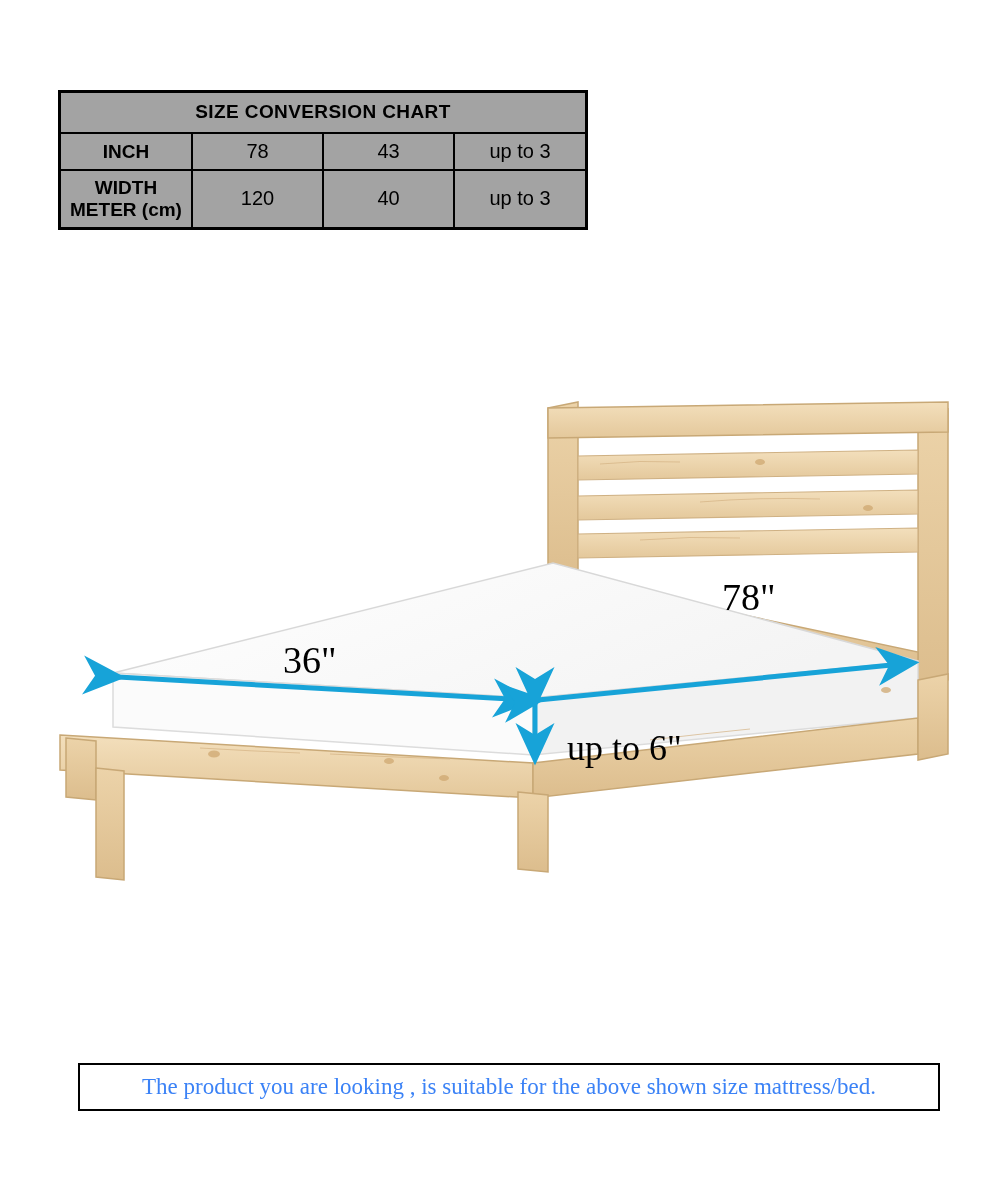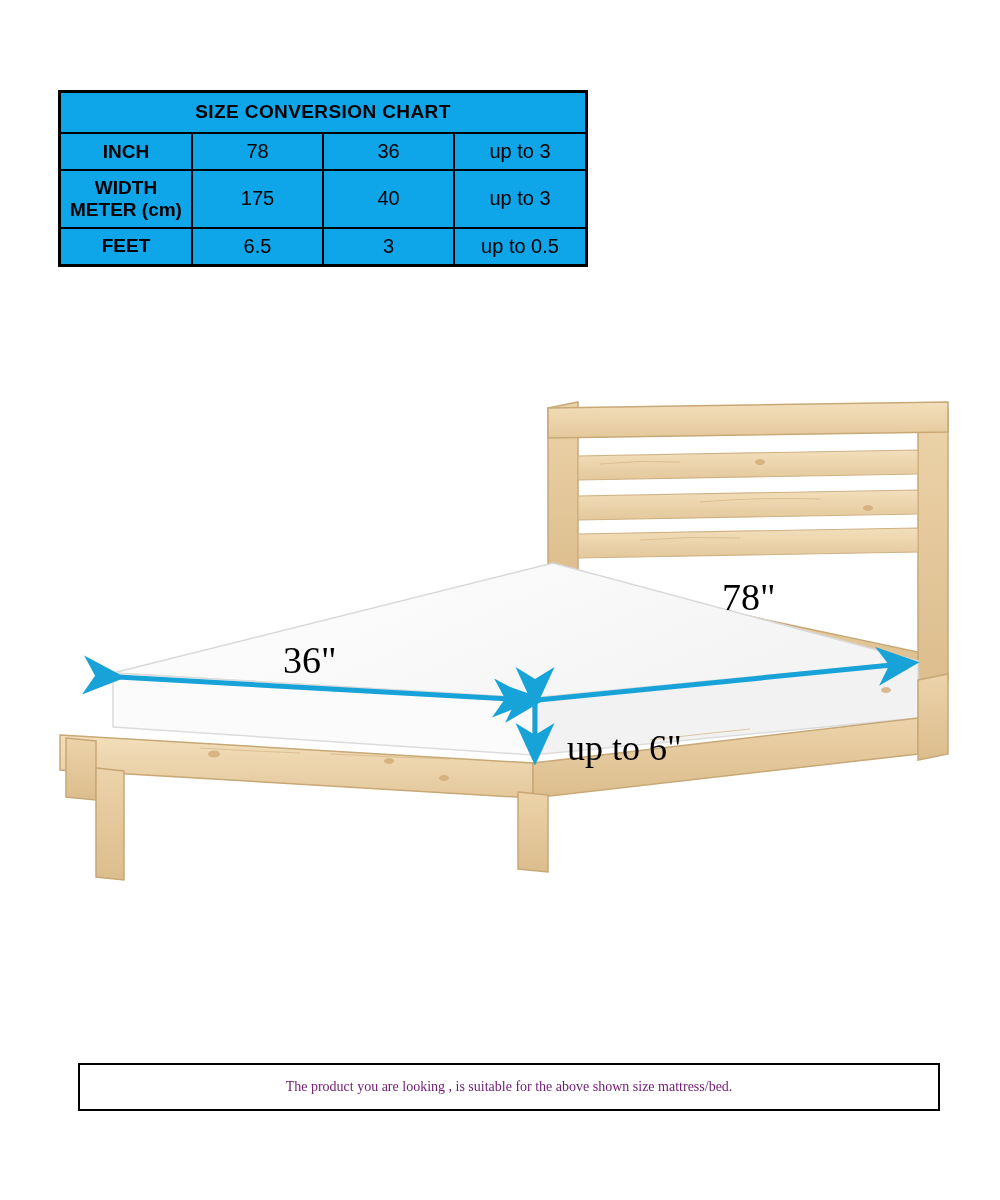--- a/index.html
+++ b/index.html
@@ -16,21 +16,21 @@
   }
 
   
   .table-wrap {
     position: absolute;
     left: 58px;
     top: 90px;
     width: 530px;
     border: 3px solid #000;
     box-sizing: border-box;
-    background: #0ea5e9;
+    background: #a3a3a3;
   }
   table.conv {
     border-collapse: collapse;
     width: 100%;
     table-layout: fixed;
   }
   table.conv td {
     border: 2px solid #000;
     text-align: center;
     vertical-align: middle;
@@ -94,50 +94,44 @@
     height: 48px;
     border: 2px solid #000;
     box-sizing: border-box;
     display: flex;
     align-items: center;
     justify-content: center;
     background: #fff;
   }
   .note span {
     font-family: "Liberation Serif", serif;
-    font-size: 14px;
-    color: #701a75;
+    font-size: 23px;
+    color: #3b82f6;
   }
 </style>
 </head>
 <body>
 
 <div class="table-wrap">
   <table class="conv">
     <tbody>
         <tr>
       <td class="title" colspan="4">SIZE CONVERSION CHART</td>
     </tr>
     <tr>
       <td class="rowlabel">INCH</td>
       <td class="val">78</td>
-      <td class="val">36</td>
+      <td class="val">43</td>
       <td class="val">up to 3</td>
     </tr>
     <tr>
       <td class="rowlabel">WIDTH METER (cm)</td>
-      <td class="val">175</td>
+      <td class="val">120</td>
       <td class="val">40</td>
       <td class="val">up to 3</td>
-    </tr>
-    <tr>
-      <td class="rowlabel">FEET</td>
-      <td class="val">6.5</td>
-      <td class="val">3</td>
-      <td class="val">up to 0.5</td>
     </tr>
   </tbody>
     </table>
 </div>
 
 <div class="bed-area">
   <svg width="1000" height="590" viewBox="0 0 1000 590" xmlns="http://www.w3.org/2000/svg">
     <defs>
       <linearGradient id="woodLight" x1="0" y1="0" x2="0" y2="1">
         <stop offset="0%" stop-color="#f3dfbc"></stop>

